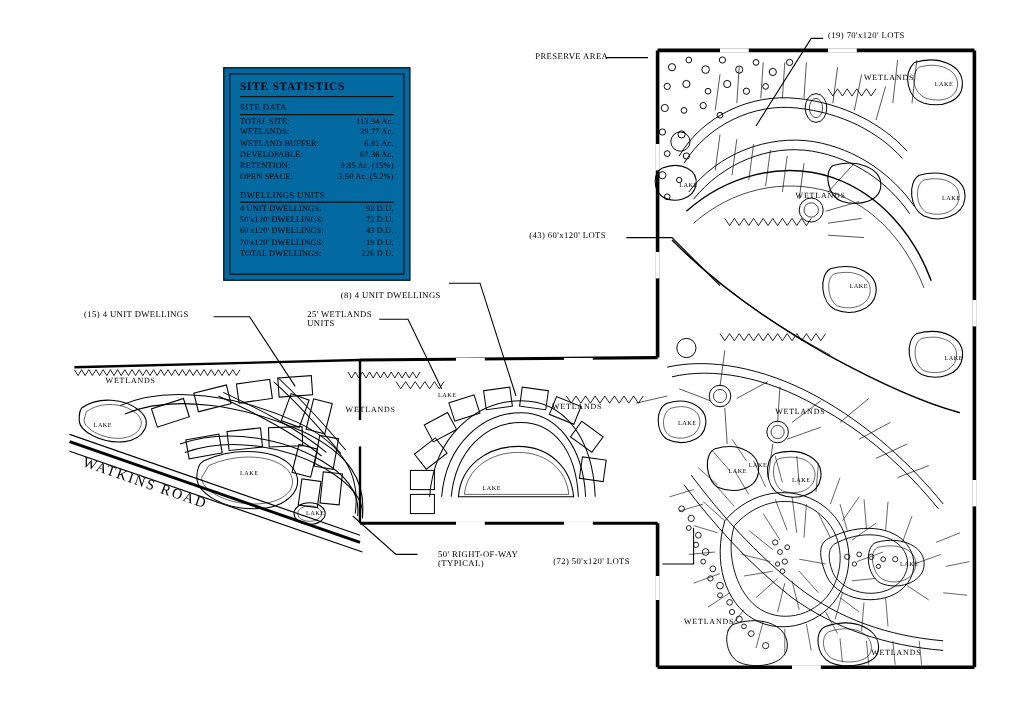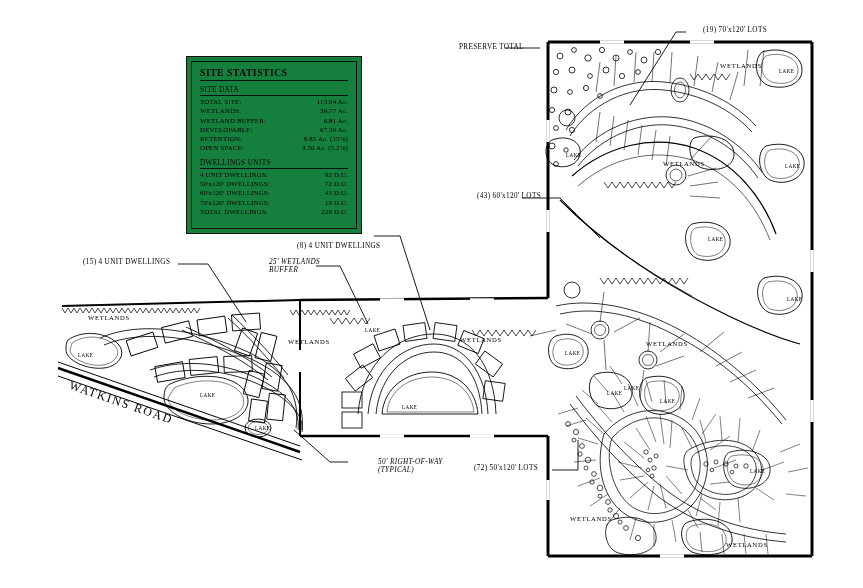--- a/index.html
+++ b/index.html
@@ -1,37 +1,37 @@
 <!DOCTYPE html>
 <html><head>
 <meta charset="utf-8">
 <style>
   html,body{margin:0;padding:0;background:#ffffff;}
   body{width:863px;height:588px;position:relative;overflow:hidden;
        font-family:"Liberation Serif",serif;color:#000;}
   #plan{position:absolute;left:0;top:0;width:863px;height:588px;}
 
   
-  .stats-box{position:absolute;left:186px;top:56px;width:176px;height:178px;
-    border:1.5px solid #111;background:#15803d;box-sizing:border-box;}
+  .stats-box{position:absolute;left:186px;top:56px;width:156px;height:178px;
+    border:1.5px solid #111;background:#0369a1;box-sizing:border-box;}
   .stats-inner{position:absolute;left:4px;top:4px;right:4px;bottom:4px;
     border:1px solid #111;box-sizing:border-box;padding:6px 8px 0 8px;}
   .stats-title{font-size:9.5px;font-weight:bold;letter-spacing:.6px;
     padding-bottom:2px;border-bottom:1.4px solid #111;margin-bottom:5px;}
   .sec-head{font-size:7.2px;letter-spacing:.4px;border-bottom:.9px solid #111;
     padding-bottom:1px;margin-bottom:1px;}
   .srow{display:flex;justify-content:space-between;font-size:6.9px;
     line-height:9.3px;letter-spacing:.15px;}
   .srow .v{text-align:right;white-space:nowrap;}
   .gap{height:6px;}
 
   
   .anno{position:absolute;font-size:7.2px;letter-spacing:.35px;
-    white-space:nowrap;font-family:"Liberation Serif",serif;margin-left:13px;}
-  .anno.two{white-space:normal;line-height:8.4px;font-style:italic;}
+    white-space:nowrap;font-family:"Liberation Serif",serif;}
+  .anno.two{white-space:normal;line-height:8.4px;}
   .maplbl{position:absolute;font-size:6.6px;letter-spacing:.7px;
     white-space:nowrap;}
   .maplbl.lake{font-size:5.2px;letter-spacing:.4px;}
   .roadlbl{position:absolute;font-size:12px;letter-spacing:1.6px;
     white-space:nowrap;transform-origin:0 0;}
 </style>
 </head>
 <body>
 
 <svg id="plan" viewBox="0 0 863 588">
@@ -472,35 +472,35 @@
     <path d="M686 32 L676 32 L630 105"></path>
     <path d="M522 198 L560 198 L600 238"></path>
     <path d="M552 470 L578 470 L578 440"></path>
     <path d="M178 264 L208 264 L246 322"></path>
     <path d="M374 236 L400 236 L430 330"></path>
     <path d="M316 266 L340 266 L368 324"></path>
     <path d="M348 462 L330 462 L294 430"></path>
   </g>
 </svg>
 
-<div class="anno" style="left:446px;top:43px;">PRESERVE TOTAL</div>
+<div class="anno" style="left:446px;top:43px;">PRESERVE AREA</div>
 
 <div class="anno" style="left:690px;top:26px;">(19) 70'x120' LOTS</div>
 
-<div class="anno" style="left:464px;top:192px;">(43) 60'x120' LOTS</div>
+<div class="anno" style="left:441px;top:192px;">(43) 60'x120' LOTS</div>
 
 <div class="anno" style="left:461px;top:464px;text-align:center;">(72) 50'x120' LOTS</div>
 
 <div class="anno" style="left:70px;top:258px;">(15) 4 UNIT DWELLINGS</div>
 
 <div class="anno" style="left:284px;top:242px;">(8) 4 UNIT DWELLINGS</div>
 
 <div class="anno two" style="left:256px;top:258px;width:70px;">
   <div>25' WETLANDS</div>
-  <div>BUFFER</div>
+  <div>UNITS</div>
 </div>
 
 <div class="anno two" style="left:365px;top:458px;width:92px;">
   <div>50' RIGHT-OF-WAY</div>
   <div>(TYPICAL)</div>
 </div>
 
 <div class="roadlbl" id="road-label" style="left:72px;top:378px;transform:rotate(19deg);">WATKINS ROAD</div>
 
 <div id="map-label-host">

